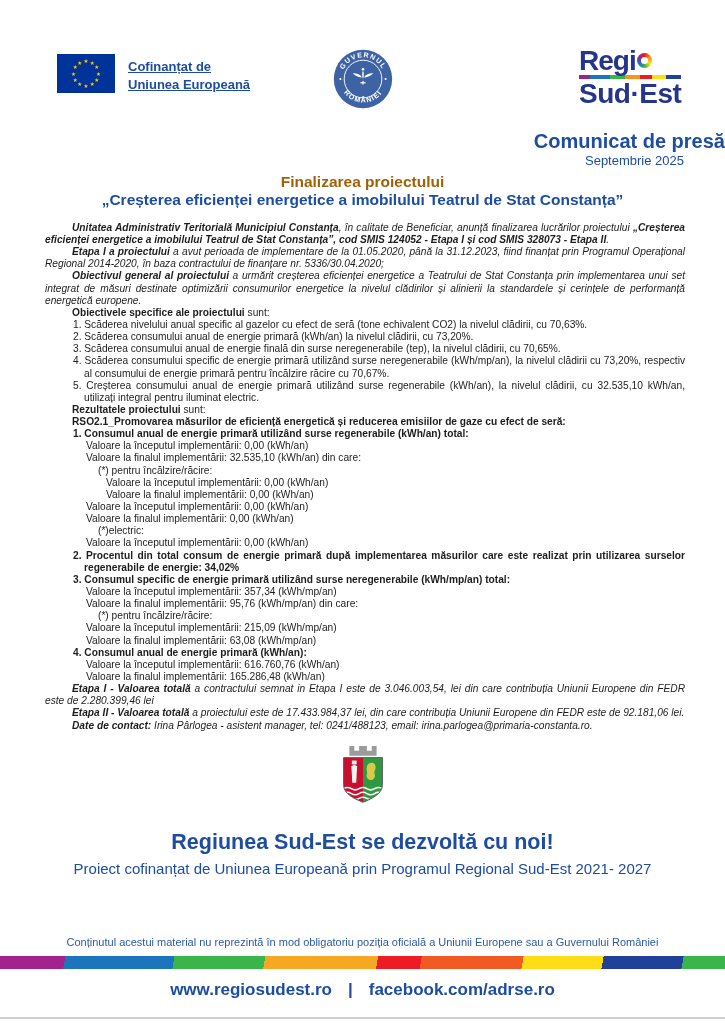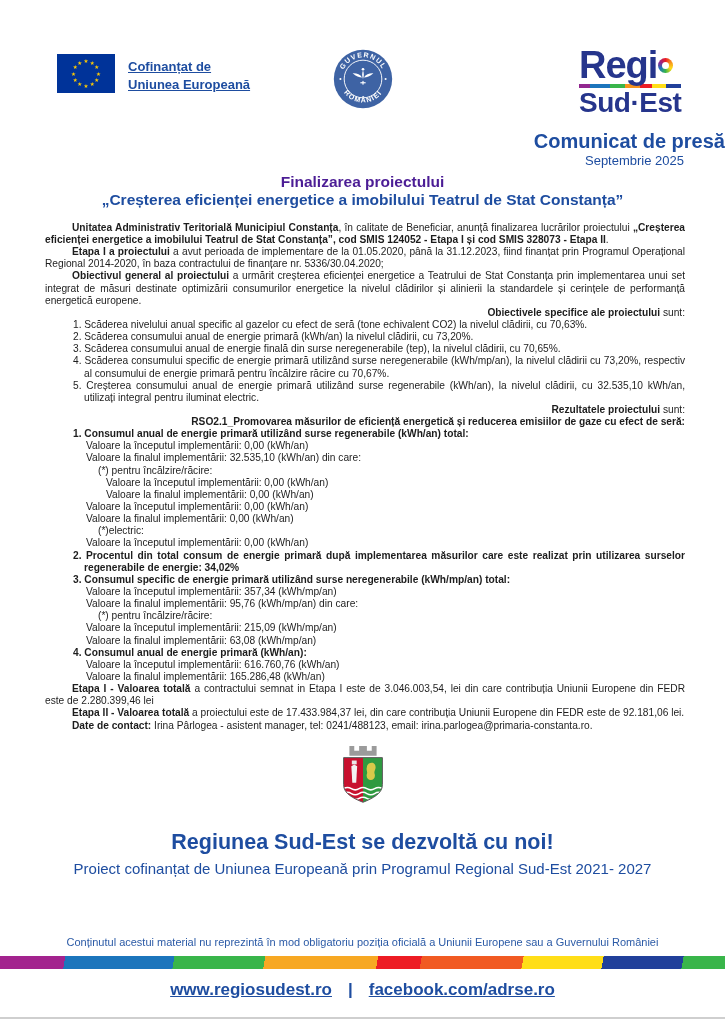--- a/index.html
+++ b/index.html
@@ -7,56 +7,56 @@
     position:relative; width:725px; height:1024px; overflow:hidden;
     background:#ffffff; font-family:"Liberation Sans", sans-serif;
     margin:0 auto;
   }
   
   .header { position:relative; height:118px; }
   .eu-block { position:absolute; left:57px; top:54px; display:flex; gap:13px; }
   .eu-text { color:#1e4da0; font-weight:bold; font-size:13px; line-height:1.4; padding-top:4px;text-decoration:underline; }
   .gov-seal { position:absolute; left:50%; top:46px; transform:translateX(-50%); }
   .regio { position:absolute; right:44px; top:48px; width:102px; }
-  .regio-line1 { display:flex; align-items:center; font-size:38px; font-weight:bold;
+  .regio-line1 { display:flex; align-items:center; font-size:28px; font-weight:bold;
                  color:#26358c; line-height:0.9; letter-spacing:-1px; }
   .regio-ring { width:15px; height:15px; border-radius:50%; margin-left:1px; position:relative;
                 background:conic-gradient(#ed1c24,#f7941d,#ffde17,#39b54a,#1c75bc,#92278f,#ed1c24); }
   .regio-ring::after { content:""; position:absolute; inset:4px; background:#fff; border-radius:50%; }
   .regio-stripe { height:4px; margin-top:2px;
     background:linear-gradient(90deg,#92278f 0 11%,#1c75bc 11% 30%,#39b54a 30% 45%,#f7941d 45% 60%,#ed1c24 60% 72%,#ffde17 72% 85%,#21409a 85% 100%); }
   .regio-line2 { font-size:28px; font-weight:bold; color:#26358c; letter-spacing:-0.5px; line-height:1.1; }
   
   .title-main { text-align:right; color:#1e4da0; font-weight:bold; font-size:20px; margin-top:12px; }
   .title-date { text-align:right; color:#1e4da0; font-size:13px; margin:0 41px 0 0; }
-  .title-sub1 { text-align:center; color:#4c1d95; font-weight:bold; font-size:15.5px; margin-top:5px; }
+  .title-sub1 { text-align:center; color:#a16207; font-weight:bold; font-size:15.5px; margin-top:5px; }
   .title-sub2 { text-align:center; color:#1e4da0; font-weight:bold; font-size:15.5px; line-height:1.15; }
   
   .press-body { margin:13px 40px 0 45px; font-size:10.2px; line-height:1.19;
                 color:#1d1d1d; text-align:justify; }
   .blk b { font-weight:bold; }
-  .blk-p    { text-indent:27px; }
-  .blk-lead { padding-left:27px; text-align:right; }
+  .blk-p    { text-indent:27px;font-style:italic; }
+  .blk-lead { padding-left:27px; text-align:left; }
   .blk-num  { padding-left:39px; text-indent:-11px; }
   .blk-numb { padding-left:39px; text-indent:-11px; font-weight:bold; }
   .blk-val  { padding-left:41px; text-align:left; }
   .blk-star { padding-left:53px; text-align:left; }
   .blk-val2 { padding-left:61px; text-align:left; }
   
   .coat-section { text-align:center; margin-top:12px; }
   .coat-caption { font-size:10.5px; font-weight:bold; color:#4d4d4d; margin-top:3px; }
   .slogan { text-align:center; color:#1e4da0; font-weight:bold; font-size:21.5px; margin-top:14px; }
   .cofinance { text-align:center; color:#1e4da0; font-size:15px; margin-top:5px; }
   
   .bottom-fixed { position:absolute; left:0; right:0; bottom:0; height:88px; }
   .disclaimer { text-align:center; color:#2b5aa6; font-size:11px; }
   .stripe { height:13px; margin-top:8px;
     background:linear-gradient(100deg,#a3238e 0 9%,#1c75bc 9% 24%,#39b54a 24% 36.5%,#f7a823 36.5% 52%,#ed1c24 52% 58%,#f15a22 58% 72%,#ffde17 72% 83%,#21409a 83% 94%,#39b54a 94% 100%); }
   .footer-links { display:flex; justify-content:center; gap:16px; margin-top:11px;
-                  color:#1e4da0; font-weight:bold; font-size:17px;text-decoration:underline; }
+                  color:#1e4da0; font-weight:bold; font-size:17px; }
   .footer-links span { cursor:pointer; }
   .bottom-edge { position:absolute; left:0; right:0; bottom:5px; height:2px; background:#cfcfcf; }
 </style>
 </head>
 <body>
 
 <div class="page">
 
   <div class="header">
     <div class="eu-block">

